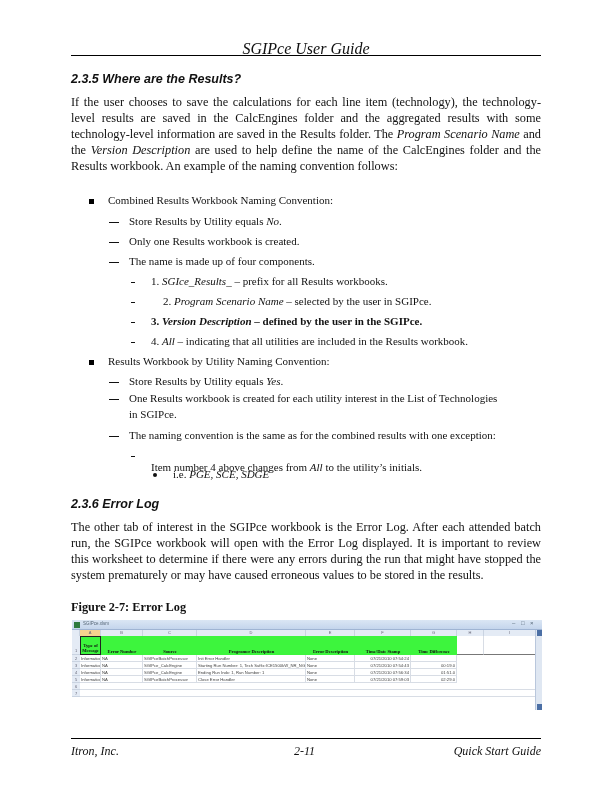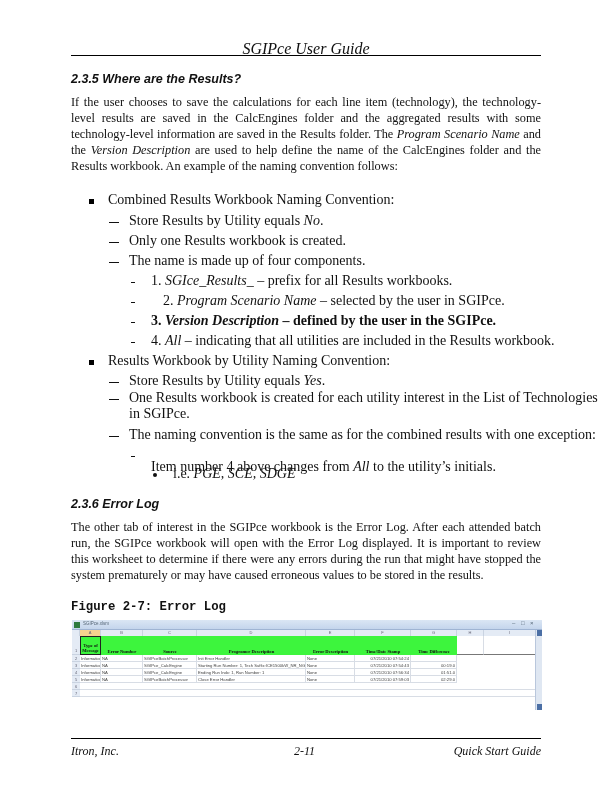--- a/index.html
+++ b/index.html
@@ -2,26 +2,26 @@
 <html><head>
 <meta charset="utf-8">
 <style>
   html, body { margin: 0; padding: 0; background: #fff; }
   body { width: 612px; height: 792px; position: relative; overflow: hidden; font-family: "Liberation Serif", serif; color: #111; }
   .page { position: absolute; left: 0; top: 0; width: 612px; height: 792px; }
   .header { position: absolute; left: 71px; top: 40px; width: 470px; text-align: center; font-style: italic; font-size: 16px; }
   .header-rule { position: absolute; left: 71px; top: 55px; width: 470px; height: 0; border-top: 1.3px solid #000; }
   .h3 { position: absolute; left: 71px; font-family: "Liberation Sans", sans-serif; font-weight: bold; font-style: italic; font-size: 12.5px; }
   .para { position: absolute; left: 71px; width: 470px; font-size: 12.3px; line-height: 16px; text-align: justify; }
-  .list-line { position: absolute; font-size: 14px; line-height: 16px; white-space: nowrap; }
+  .list-line { position: absolute; font-size: 11px; line-height: 16px; white-space: nowrap; }
   .sq { width: 5px; height: 5px; background: #000; position: absolute; }
   .dash-long { position: absolute; width: 10px; height: 0; border-top: 1.2px solid #111; }
   .dash-short { position: absolute; width: 4px; height: 0; border-top: 1.2px solid #111; }
   .dot { position: absolute; width: 4px; height: 4px; border-radius: 50%; background: #111; }
-  .fig-caption { position: absolute; left: 71px; top: 600px; font-family: Liberation Mono, monospace; font-weight: bold; font-size: 12.3px; }
+  .fig-caption { position: absolute; left: 71px; top: 600px; font-family: Liberation Serif, serif; font-weight: bold; font-size: 12.3px; }
   .footer-rule { position: absolute; left: 71px; top: 738px; width: 470px; height: 0; border-top: 1.3px solid #000; }
   .footer { position: absolute; top: 744px; font-style: italic; font-size: 12px; }
   
   .sheet { position: absolute; left: 72px; top: 620px; width: 470px; height: 90px; font-family: "Liberation Sans", sans-serif; overflow: hidden; }
   .titlebar { position: absolute; left: 0; top: 0; width: 470px; height: 9px; background: linear-gradient(#dbe6f4, #c4d5ec); border-bottom: 1px solid #9fb4d3; }
   .titlebar .tb-icon { position: absolute; left: 2px; top: 1.5px; width: 6px; height: 6px; background: #2d7a3e; }
   .titlebar .tb-text { position: absolute; left: 11px; top: 1px; font-size: 4.5px; color: #567; }
   .titlebar .tb-ctrl { position: absolute; top: 0px; font-size: 6px; color: #567; }
   .colhdr { position: absolute; top: 10px; height: 6px; background: #e4ebf5; border-right: 1px solid #c9d3e1; font-size: 4px; color: #667; text-align: center; line-height: 6px; box-sizing: border-box; }
   .colhdr.sel { background: #f6d38e; }

